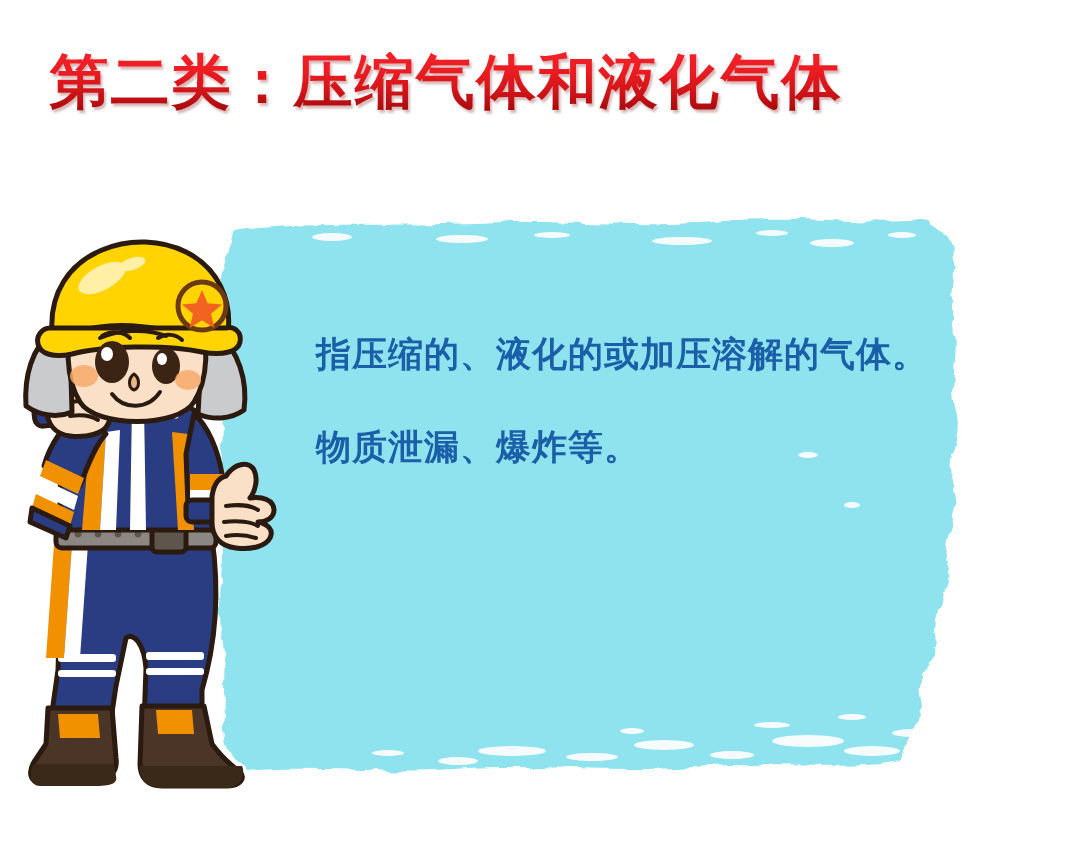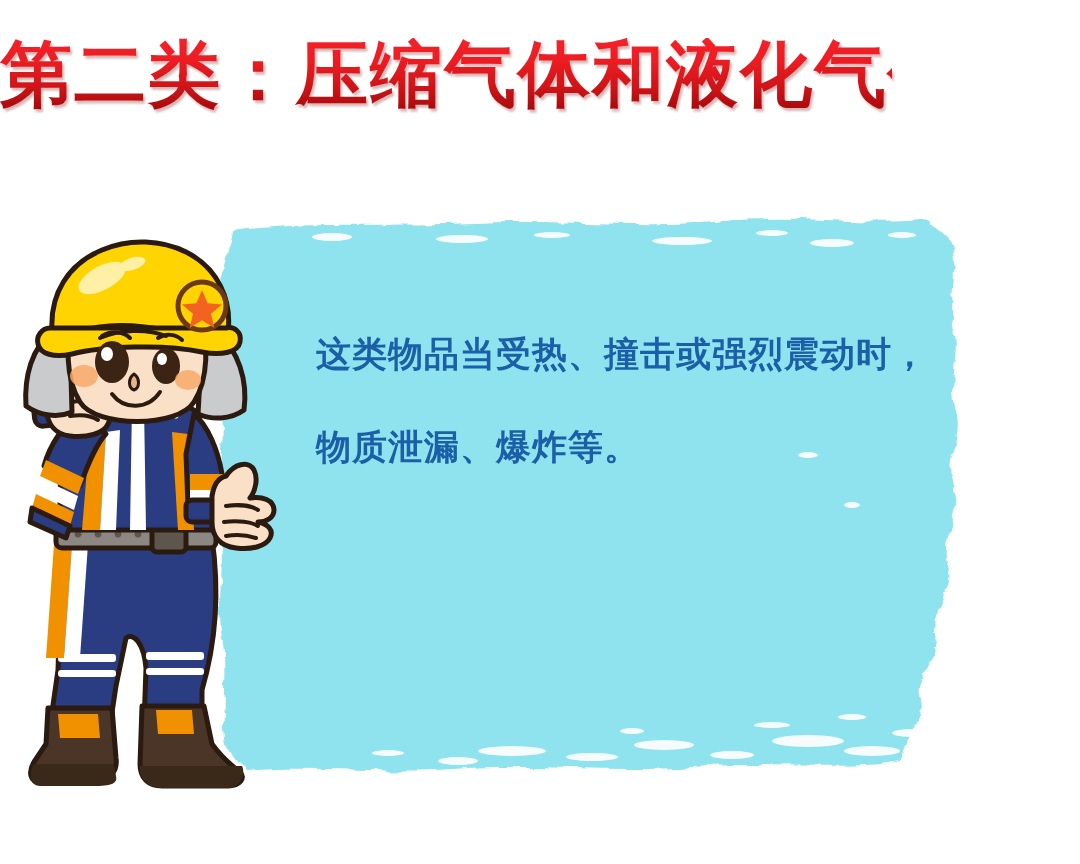--- a/index.html
+++ b/index.html
@@ -13,26 +13,26 @@
     height: 864px;
     background: #ffffff;
     overflow: hidden;
     font-family: "Liberation Sans", sans-serif;
   }
 
   
   #title {
     position: absolute;
     left: 0;
-    top: 38px;
+    top: 52px;
     width: 892px;
     text-align: center;
     font-family: "DejaVu Serif", "Liberation Serif", serif;
     font-weight: 700;
-    font-size: 72px;
+    font-size: 59px;
     line-height: 1.0;
     letter-spacing: 2px;
     white-space: nowrap;
     background: linear-gradient(180deg, #f4222a 0%, #ec1c22 32%, #cf1418 68%, #a8090c 100%);
     -webkit-background-clip: text;
     background-clip: text;
     color: transparent;
     -webkit-text-fill-color: transparent;
     text-shadow: 0 0 0 rgba(0,0,0,0);
     filter: drop-shadow(2px 3px 1px rgba(120,20,20,0.30));
@@ -138,21 +138,21 @@
         <ellipse cx="620" cy="38" rx="22" ry="4"></ellipse>
         <ellipse cx="690" cy="30" rx="14" ry="3"></ellipse>
         <ellipse cx="120" cy="32" rx="20" ry="4"></ellipse>
         <ellipse cx="596" cy="250" rx="10" ry="3"></ellipse>
         <ellipse cx="640" cy="300" rx="8" ry="3"></ellipse>
       </g>
     </svg>
   </div>
 
   <div id="body-text">
-    <div class="body-line">这类物品当受热、撞击或强烈震动时，</div>
+    <div class="body-line">指压缩的、液化的或加压溶解的气体。</div>
     <div class="body-line">物质泄漏、爆炸等。</div>
   </div>
 
   <div id="mascot">
     <svg viewBox="0 0 300 570" aria-hidden="true">
       <g stroke="#2b1a10" stroke-width="5" stroke-linejoin="round" stroke-linecap="round">
 
         <g>
           <path fill="#2a3d82" d="M62 300 L206 300 C214 356, 210 404, 196 452
             L196 486 L138 486 L140 430 C138 406, 128 394, 120 400

